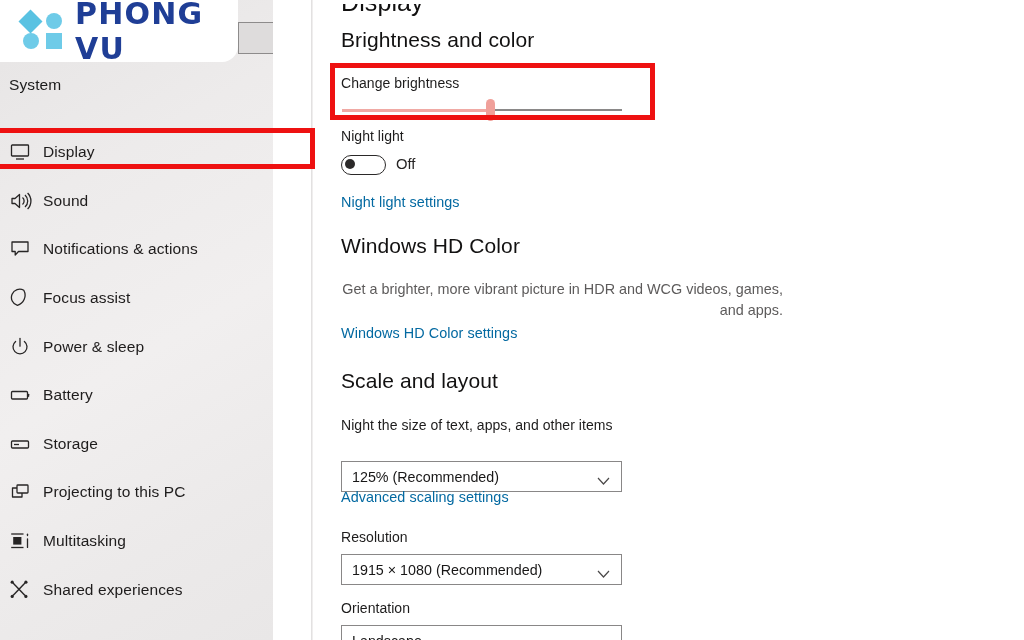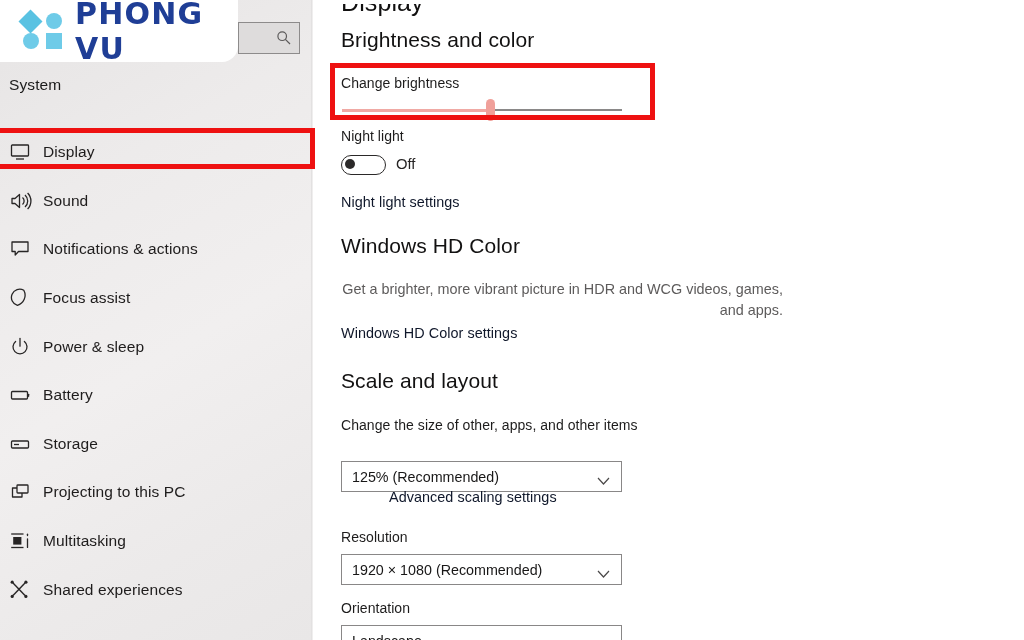--- a/index.html
+++ b/index.html
@@ -13,21 +13,21 @@
     position: relative;
     width: 1024px; height: 640px;
     background: #ffffff;
     overflow: hidden;
   }
 
   
   .sidebar {
     position: absolute;
     left: 0; top: 0;
-    width: 313px; height: 640px;
+    width: 273px; height: 640px;
     background: linear-gradient(150deg, #e6e4e4 0%, #edebeb 28%, #f1efef 55%, #eceaea 80%, #e9e7e7 100%);
     overflow: hidden;
   }
   .sidebar-edge {
     position: absolute;
     left: 311px; top: 0;
     width: 2px; height: 640px;
     background: linear-gradient(to right, #dcdada, #f6f5f5);
   }
 
@@ -170,21 +170,21 @@
     left: 28px;
     font-size: 14.4px;
     color: #5d5b5b;
     line-height: 21px;
     width: 442px;
   }
   .link {
     position: absolute;
     left: 28px;
     font-size: 14.4px;
-    color: #0f172a;
+    color: #0369a1;
     letter-spacing: 0.05px;
     cursor: pointer;
   }
 
   
   .slider {
     position: absolute;
     left: 29px; top: 95px;
     width: 280px; height: 22px;
   }
@@ -430,37 +430,37 @@
     <div class="link" style="top:190px;">Night light settings</div>
 
     <div class="h2" style="top:230px;">Windows HD Color</div>
 
     <div class="muted-text" style="top:275px;text-align:right;">Get a brighter, more vibrant picture in HDR and WCG videos, games, and apps.</div>
 
     <div class="link" style="top:321px;">Windows HD Color settings</div>
 
     <div class="h2" style="top:365px;">Scale and layout</div>
 
-    <div class="body-text" style="top:413px;">Change the size of other, apps, and other items</div>
+    <div class="body-text" style="top:413px;">Night the size of text, apps, and other items</div>
 
     <div class="dropdown" style="top:438px;margin-top:19px;">
       <span class="dd-value">125% (Recommended)</span>
       <span class="dd-chev">
         <svg width="13" height="10" viewBox="0 0 13 10" fill="none" stroke="currentColor" stroke-width="1.2">
           <polyline points="1,2 6.5,8 12,2"></polyline>
         </svg>
       </span>
     </div>
 
-    <div class="link" style="top:485px;margin-left:48px;">Advanced scaling settings</div>
+    <div class="link" style="top:485px;">Advanced scaling settings</div>
 
     <div class="body-text" style="top:525px;">Resolution</div>
 
     <div class="dropdown" style="top:550px;">
-      <span class="dd-value">1920 × 1080 (Recommended)</span>
+      <span class="dd-value">1915 × 1080 (Recommended)</span>
       <span class="dd-chev">
         <svg width="13" height="10" viewBox="0 0 13 10" fill="none" stroke="currentColor" stroke-width="1.2">
           <polyline points="1,2 6.5,8 12,2"></polyline>
         </svg>
       </span>
     </div>
 
     <div class="body-text" style="top:596px;">Orientation</div>
 
     <div class="dropdown" style="top:621px;">

